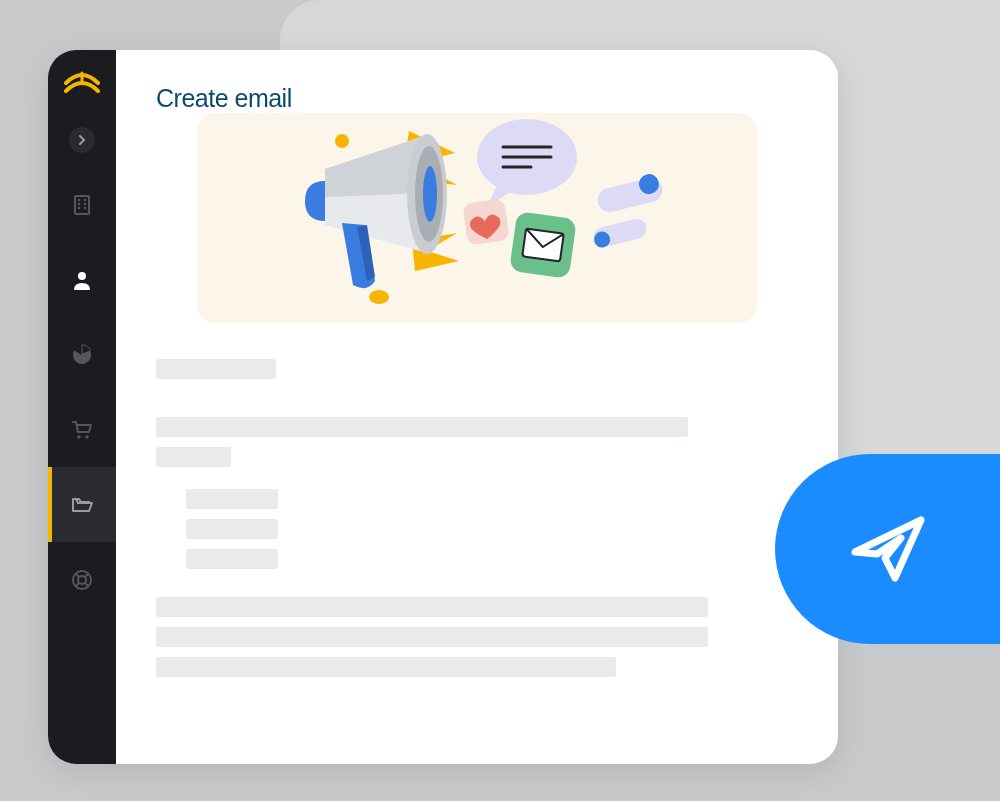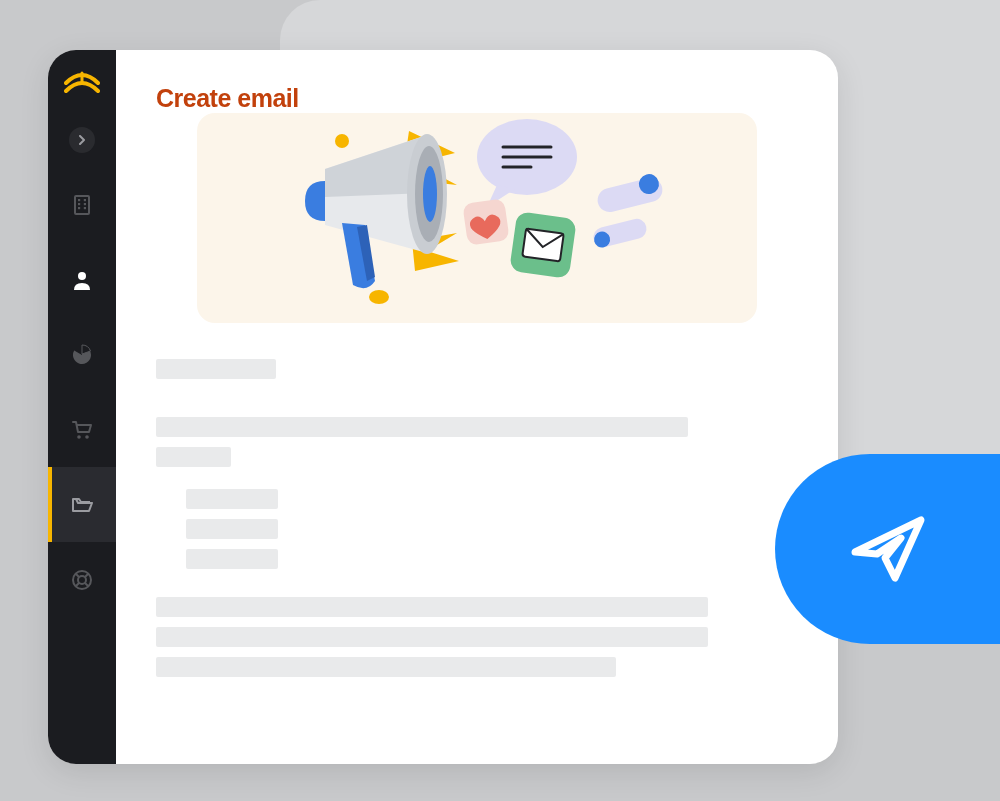--- a/index.html
+++ b/index.html
@@ -87,22 +87,22 @@
     justify-content: center;
   }
   .main {
     flex: 1;
     padding: 34px 40px 0 40px;
     display: flex;
     flex-direction: column;
   }
   .page-title {
     font-size: 25px;
-    font-weight: 700;
-    color: #c2410c;
+    font-weight: 400;
+    color: #0c4a6e;
     letter-spacing: -0.5px;
   }
   .hero {
     width: 560px;
     height: 210px;
     background: #fcf5ea;
     border-radius: 18px;
     position: relative;
     margin: 0 auto 32px auto;
     overflow: visible;

